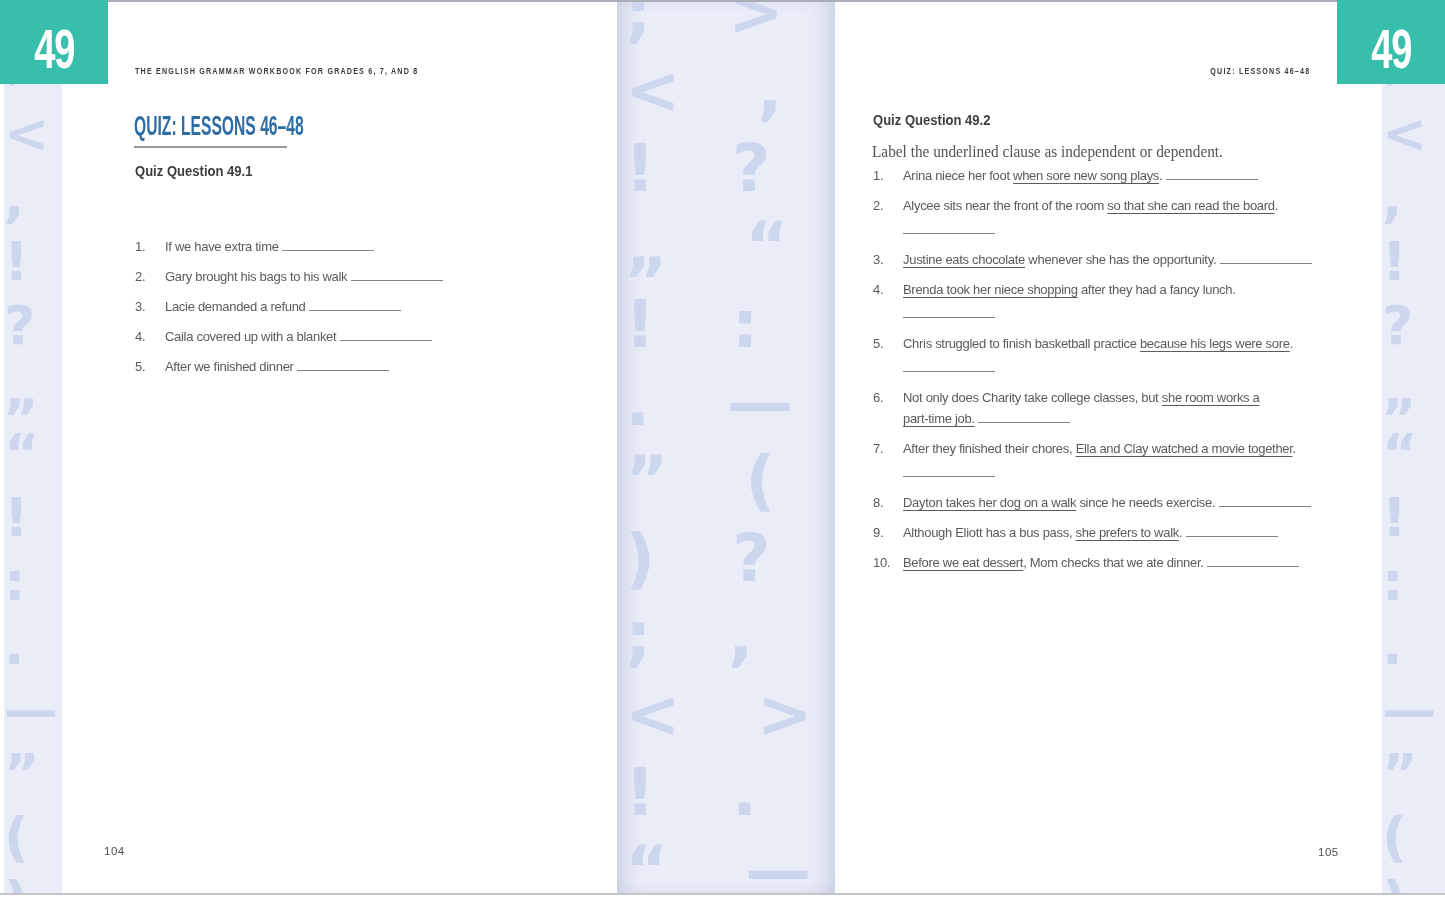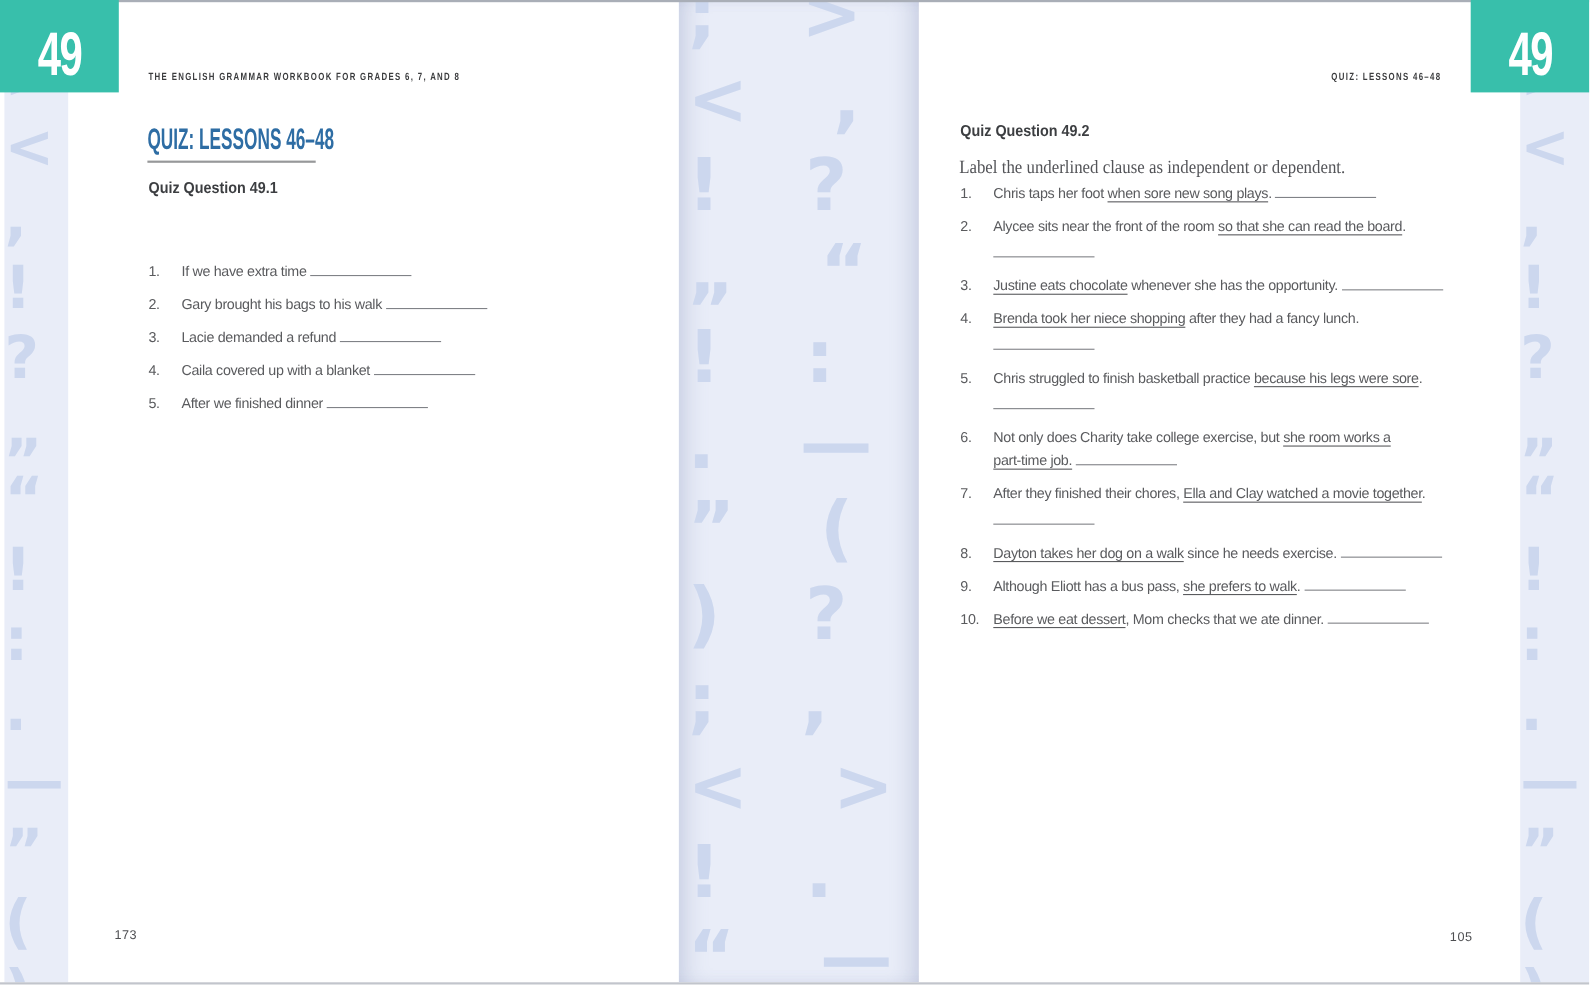--- a/index.html
+++ b/index.html
@@ -135,31 +135,31 @@
           <div class="item-line"><span>Caila covered up with a blanket </span><span class="answer-blank"></span></div>
         </div>
       </div>
       <div class="quiz-item">
         <span class="num">5.</span>
         <div class="item-body">
           <div class="item-line"><span>After we finished dinner </span><span class="answer-blank"></span></div>
         </div>
       </div>
     </div>
-  <div class="page-number pn-left">173</div>
+  <div class="page-number pn-left">104</div>
 
   <h2 class="question-heading qh-right">Quiz Question 49.2</h2>
   <div class="instructions instr-right">
     <div class="instruction-line">Label the underlined clause as independent or dependent.</div>
   </div>
   <div class="quiz-list list-right" id="list-right">
       <div class="quiz-item">
         <span class="num">1.</span>
         <div class="item-body">
-          <div class="item-line"><span>Chris taps her foot </span><span class="u">when sore new song plays</span><span>. </span><span class="answer-blank"></span></div>
+          <div class="item-line"><span>Arina niece her foot </span><span class="u">when sore new song plays</span><span>. </span><span class="answer-blank"></span></div>
         </div>
       </div>
       <div class="quiz-item">
         <span class="num">2.</span>
         <div class="item-body">
           <div class="item-line"><span>Alycee sits near the front of the room </span><span class="u">so that she can read the board</span><span>.</span></div>
           <div class="item-line blank-line"><span class="answer-blank"></span></div>
         </div>
       </div>
       <div class="quiz-item">
@@ -178,21 +178,21 @@
       <div class="quiz-item">
         <span class="num">5.</span>
         <div class="item-body">
           <div class="item-line"><span>Chris struggled to finish basketball practice </span><span class="u">because his legs were sore</span><span>.</span></div>
           <div class="item-line blank-line"><span class="answer-blank"></span></div>
         </div>
       </div>
       <div class="quiz-item">
         <span class="num">6.</span>
         <div class="item-body">
-          <div class="item-line"><span>Not only does Charity take college exercise, but </span><span class="u">she room works a </span></div>
+          <div class="item-line"><span>Not only does Charity take college classes, but </span><span class="u">she room works a </span></div>
           <div class="item-line"><span class="u">part-time job.</span><span> </span><span class="answer-blank"></span></div>
         </div>
       </div>
       <div class="quiz-item">
         <span class="num">7.</span>
         <div class="item-body">
           <div class="item-line"><span>After they finished their chores, </span><span class="u">Ella and Clay watched a movie together</span><span>.</span></div>
           <div class="item-line blank-line"><span class="answer-blank"></span></div>
         </div>
       </div>

